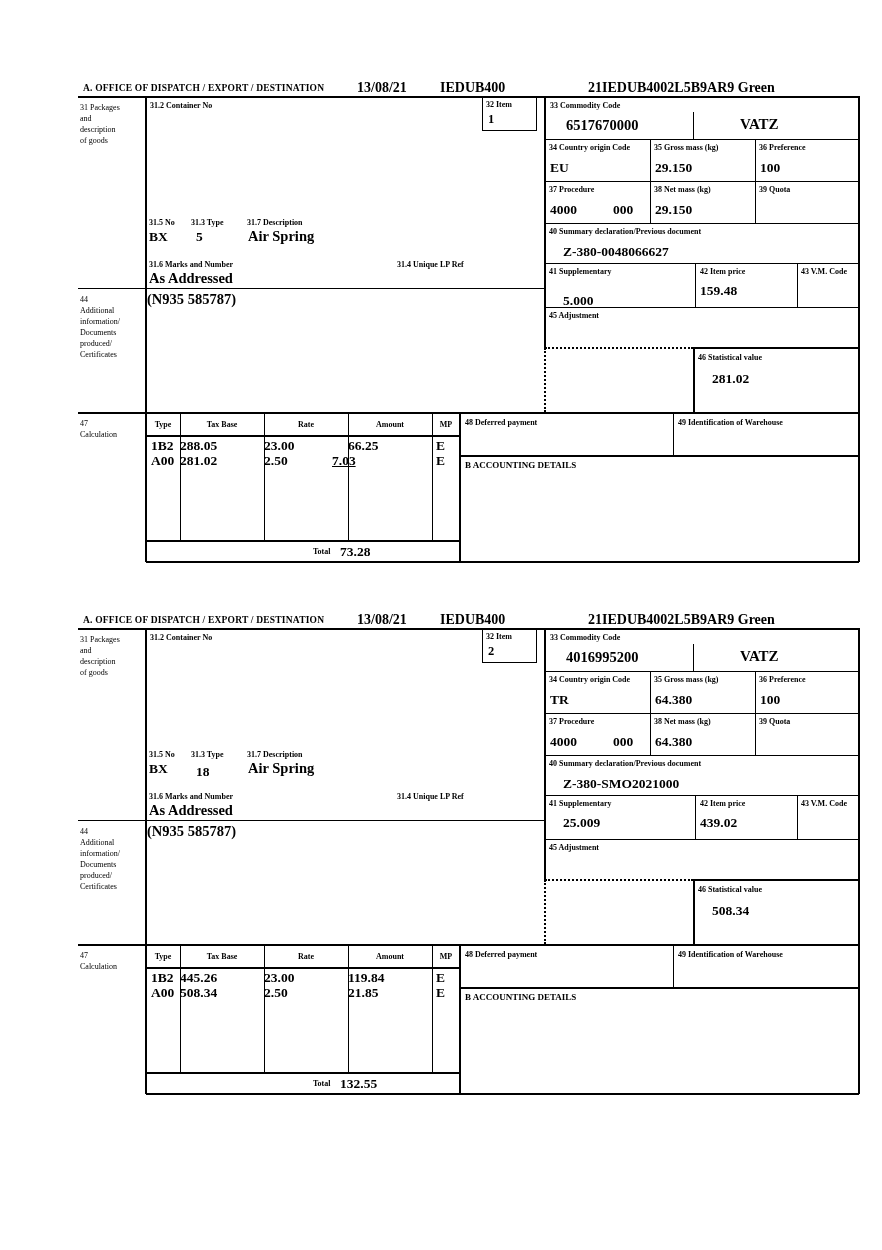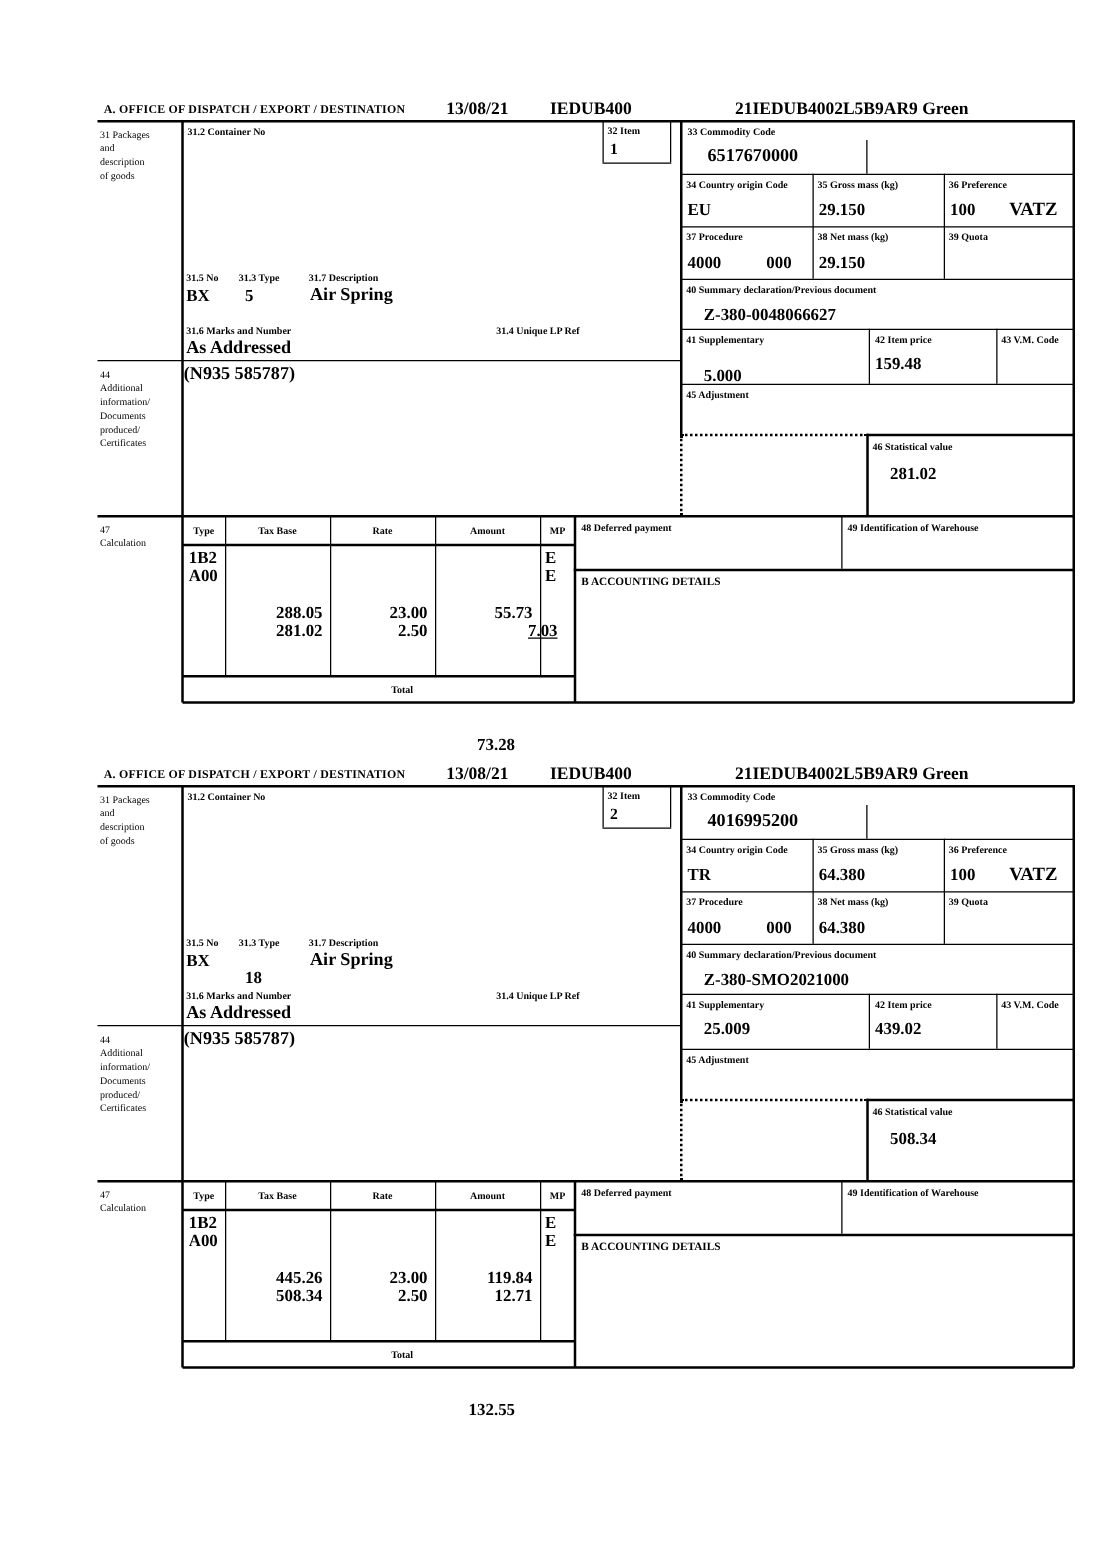--- a/index.html
+++ b/index.html
@@ -20,21 +20,21 @@
   .dot-h { position:absolute; height:0; border-top:2px dotted #000; }
   .dot-v { position:absolute; width:0; border-left:2px dotted #000; }
   
   .lbl { position:absolute; font-size:8px; font-weight:bold; line-height:9px; white-space:nowrap; }
   .lbl-wrap { position:absolute; font-size:8px; font-weight:normal; line-height:11px; white-space:pre-line; }
   .val { position:absolute; font-size:13.5px; font-weight:bold; line-height:15px; white-space:pre; }
   .val-sm { position:absolute; font-size:12.5px; font-weight:bold; line-height:14px; white-space:nowrap; }
   .hdr-a { position:absolute; font-size:9.5px; font-weight:bold; letter-spacing:0.2px; white-space:nowrap; }
   .hdr-v { position:absolute; font-size:14px; font-weight:bold; white-space:nowrap; }
   .vatz { font-size:15px; }
-  .num-r { text-align:right;margin-top:44px; }
+  .num-r { text-align:left; }
   .ctr { text-align:center; }
 </style>
 </head>
 <body>
 
 <div class="sec sec1">
 
   <span class="hdr-a" style="left:83px; top:3px;">A.  OFFICE OF DISPATCH / EXPORT / DESTINATION</span>
   <span class="hdr-v" style="left:357px; top:0px;">13/08/21</span>
   <span class="hdr-v" style="left:440px; top:0px;">IEDUB400</span>
@@ -141,27 +141,27 @@
 
   <span class="lbl ctr" style="left:146px; top:340px; width:34px;">Type</span>
   <span class="lbl ctr" style="left:180px; top:340px; width:84px;">Tax Base</span>
   <span class="lbl ctr" style="left:264px; top:340px; width:84px;">Rate</span>
   <span class="lbl ctr" style="left:348px; top:340px; width:84px;">Amount</span>
   <span class="lbl ctr" style="left:432px; top:340px; width:28px;">MP</span>
 
   <span class="val" style="left:151px; top:358px;">1B2</span>
   <span class="val num-r" style="left:180px; top:358px; width:78px;">288.05</span>
   <span class="val num-r" style="left:264px; top:358px; width:78px;">23.00</span>
-  <span class="val num-r" style="left:348px; top:358px; width:78px;">55.73</span>
+  <span class="val num-r" style="left:348px; top:358px; width:78px;">66.25</span>
   <span class="val" style="left:436px; top:358px;">E</span>
 
   <span class="val" style="left:151px; top:373px;">A00</span>
   <span class="val num-r" style="left:180px; top:373px; width:78px;">281.02</span>
   <span class="val num-r" style="left:264px; top:373px; width:78px;">2.50</span>
-  <span class="val num-r" style="left:368px; top:373px; width:78px;text-decoration:underline;">7.03</span>
+  <span class="val num-r" style="left:332px; top:373px; width:78px;text-decoration:underline;">7.03</span>
   <span class="val" style="left:436px; top:373px;">E</span>
 
   <span class="lbl" style="left:313px; top:467px;">Total</span>
   <span class="val num-r" style="left:340px; top:464px; width:72px;">73.28</span>
 
   <div class="vl" style="left:673px; top:333px; height:42px;"></div>
   <div class="hl2" style="left:459px; top:375px; width:400px;"></div>
   <span class="lbl" style="left:465px; top:338px;">48 Deferred payment</span>
   <span class="lbl" style="left:678px; top:338px;">49 Identification of Warehouse</span>
   <span class="lbl" style="left:465px; top:381px; font-size:9px;">B ACCOUNTING DETAILS</span>
@@ -248,21 +248,21 @@
 
   <div class="hl2" style="left:693px; top:267px; width:166px;"></div>
   <div class="vl2" style="left:693px; top:267px; height:65px;"></div>
   <span class="lbl" style="left:698px; top:273px;">46 Statistical value</span>
   <span class="val" style="left:712px; top:291px;">508.34</span>
 
   <span class="lbl" style="left:149px; top:138px;">31.5 No</span>
   <span class="lbl" style="left:191px; top:138px;">31.3 Type</span>
   <span class="lbl" style="left:247px; top:138px;">31.7 Description</span>
   <span class="val" style="left:149px; top:149px;">BX</span>
-  <span class="val" style="left:196px; top:162px;">18</span>
+  <span class="val" style="left:196px; top:152px;">18</span>
   <span class="val" style="left:248px; top:149px; font-size:14.5px;">Air Spring</span>
   <span class="lbl" style="left:149px; top:180px;">31.6 Marks and Number</span>
   <span class="lbl" style="left:397px; top:180px;">31.4 Unique LP Ref</span>
   <span class="val" style="left:149px; top:191px; font-size:14.5px;">As Addressed</span>
   <span class="val" style="left:470px; top:191px;"></span>
   <span class="val" style="left:147px; top:212px; font-size:14.5px;">(N935 585787)</span>
 
   <div class="vl" style="left:180px; top:333px; height:127px;"></div>
   <div class="vl" style="left:264px; top:333px; height:127px;"></div>
   <div class="vl" style="left:348px; top:333px; height:127px;"></div>
@@ -280,21 +280,21 @@
 
   <span class="val" style="left:151px; top:358px;">1B2</span>
   <span class="val num-r" style="left:180px; top:358px; width:78px;">445.26</span>
   <span class="val num-r" style="left:264px; top:358px; width:78px;">23.00</span>
   <span class="val num-r" style="left:348px; top:358px; width:78px;">119.84</span>
   <span class="val" style="left:436px; top:358px;">E</span>
 
   <span class="val" style="left:151px; top:373px;">A00</span>
   <span class="val num-r" style="left:180px; top:373px; width:78px;">508.34</span>
   <span class="val num-r" style="left:264px; top:373px; width:78px;">2.50</span>
-  <span class="val num-r" style="left:348px; top:373px; width:78px;">12.71</span>
+  <span class="val num-r" style="left:348px; top:373px; width:78px;">21.85</span>
   <span class="val" style="left:436px; top:373px;">E</span>
 
   <span class="lbl" style="left:313px; top:467px;">Total</span>
   <span class="val num-r" style="left:340px; top:464px; width:72px;">132.55</span>
 
   <div class="vl" style="left:673px; top:333px; height:42px;"></div>
   <div class="hl2" style="left:459px; top:375px; width:400px;"></div>
   <span class="lbl" style="left:465px; top:338px;">48 Deferred payment</span>
   <span class="lbl" style="left:678px; top:338px;">49 Identification of Warehouse</span>
   <span class="lbl" style="left:465px; top:381px; font-size:9px;">B ACCOUNTING DETAILS</span>

